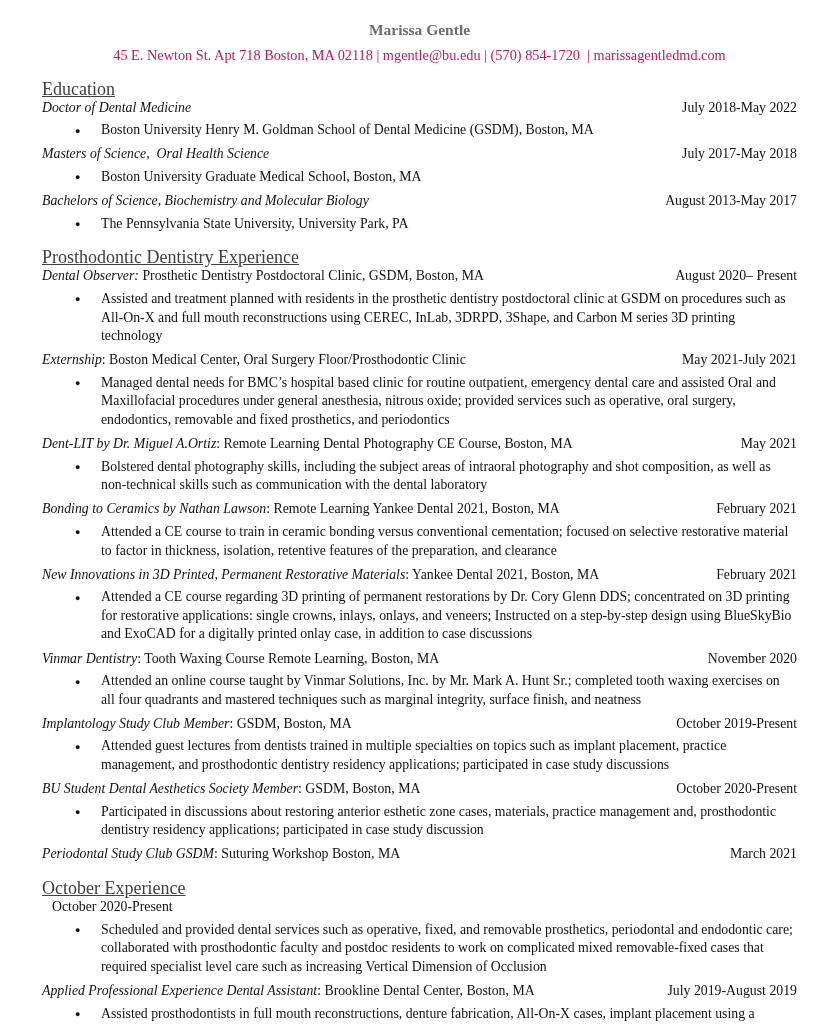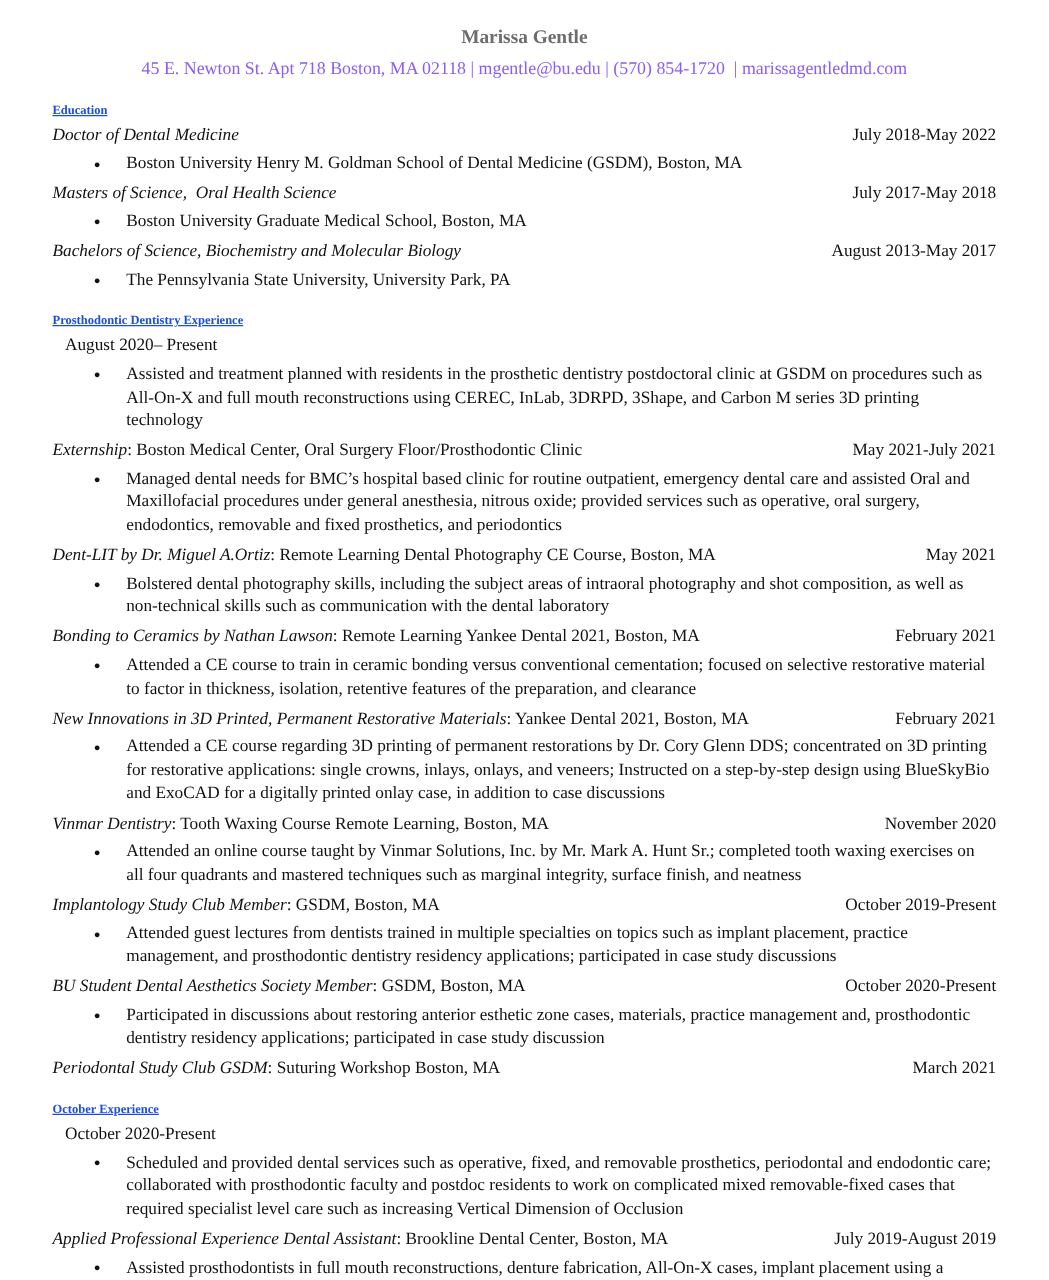--- a/index.html
+++ b/index.html
@@ -17,31 +17,31 @@
   }
   .rheader { text-align: center; }
   .name {
     font-weight: bold;
     font-size: 15.5px;
     color: #6d6d6d;
     line-height: 20px;
   }
   .contact {
     font-size: 14.3px;
-    color: #8b5cf6;
+    color: #be185d;
     margin-top: 6px;
     white-space: pre-wrap;
   }
   section { margin-top: 15px; }
   .sec-title {
     margin: 0;
-    font-size: 10px;
-    font-weight: bold;
+    font-size: 18px;
+    font-weight: normal;
     text-decoration: underline;
-    color: #1d4ed8;
+    color: #404040;
     line-height: 18.6px;
   }
   .item { margin-top: 5.5px; }
   .item:first-of-type { margin-top: 0.5px; }
   .item-head { display: flex; justify-content: space-between; align-items: baseline; }
   .head-left { flex: 1 1 auto; white-space: pre-wrap; }
   .head-left i { font-style: italic; }
   .head-date { flex: 0 0 auto; white-space: nowrap; padding-left: 10px; }
   ul.blist { margin: 4px; padding: 0; list-style: none; }
   ul.blist li {
@@ -98,20 +98,21 @@
         <li>The Pennsylvania State University, University Park, PA</li>
       </ul>
     </div>
   </section>
 
   <section>
     <h2 class="sec-title">Prosthodontic Dentistry Experience</h2>
 
     <div class="item">
       <div class="item-head">
+        <span class="head-left"><i>Dental Observer:</i><span> Prosthetic Dentistry Postdoctoral Clinic, GSDM, Boston, MA</span></span>
         <span class="head-date">August 2020– Present</span>
       </div>
       <ul class="blist">
         <li>Assisted and treatment planned with residents in the prosthetic dentistry postdoctoral clinic at GSDM on procedures such as All-On-X and full mouth reconstructions using CEREC, InLab, 3DRPD, 3Shape, and Carbon M series 3D printing technology</li>
       </ul>
     </div>
 
     <div class="item">
       <div class="item-head">
         <span class="head-left"><i>Externship</i><span>: Boston Medical Center, Oral Surgery Floor/Prosthodontic Clinic</span></span>

